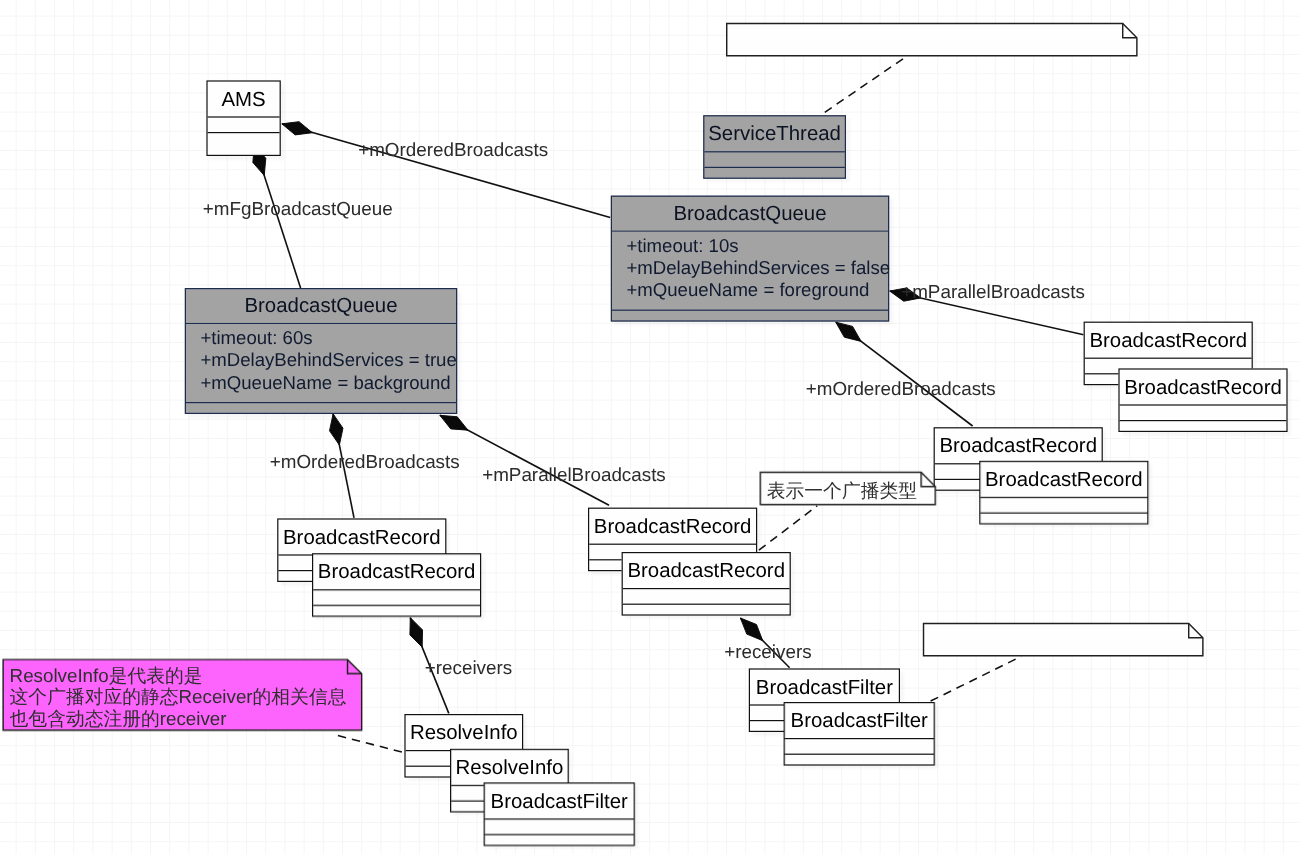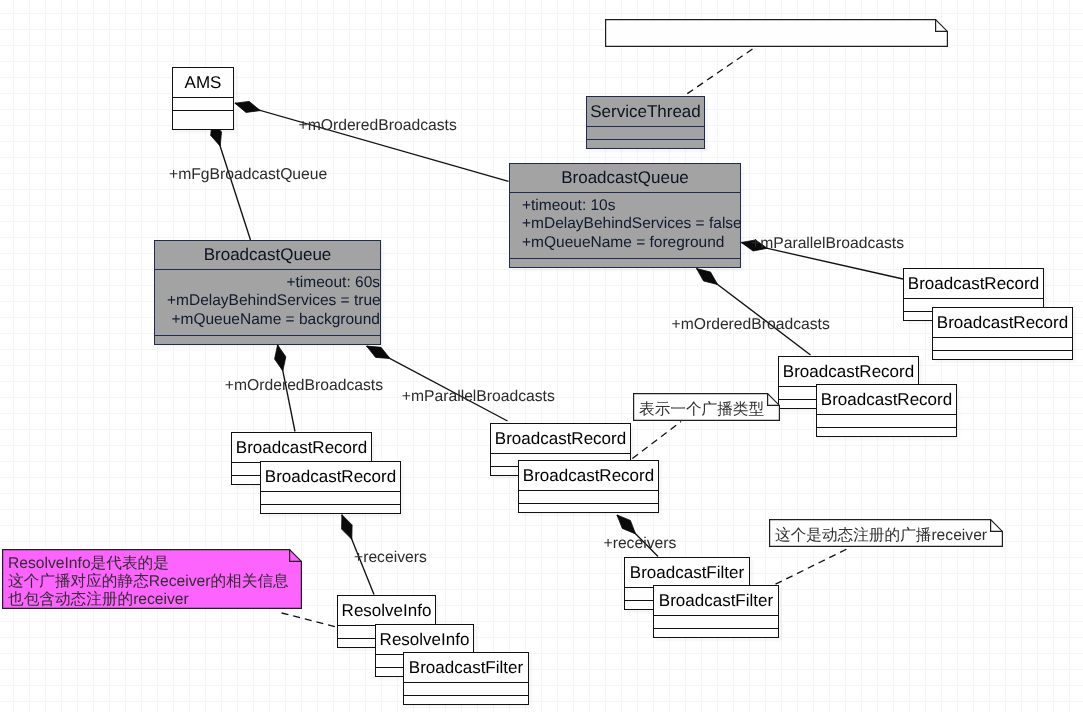--- a/index.html
+++ b/index.html
@@ -105,21 +105,21 @@
 <div class="cls blue" style="left:509px;top:163px;width:232px;height:105px;">
   <div class="title" style="height:27.6px;">BroadcastQueue</div>
   <div class="sep attrs" style="height:61.8px;padding-top:4px;">+timeout: 10s
 +mDelayBehindServices = false
 +mQueueName = foreground</div>
   <div class="sep" style="flex:1;"></div>
 </div>
 
 <div class="cls blue" style="left:154px;top:240px;width:227px;height:105px;">
   <div class="title" style="height:27.6px;">BroadcastQueue</div>
-  <div class="sep attrs" style="height:61.8px;padding-top:4px;text-align:right;">+timeout: 60s
+  <div class="sep attrs" style="height:61.8px;padding-top:4px;">+timeout: 60s
 +mDelayBehindServices = true
 +mQueueName = background</div>
   <div class="sep" style="flex:1;"></div>
 </div>
 
 <div class="cls" style="left:903px;top:268px;width:141px;height:53px;">
   <div class="title" style="height:29.4px;">BroadcastRecord</div>
   <div class="sep" style="height:12.1px;"></div>
   <div class="sep" style="flex:1;"></div>
 </div>
@@ -212,14 +212,13 @@
     <path d="M134.6,0.6 L134.6,12.4 L146.4,12.4" fill="none" stroke="#1f1f1f" stroke-width="1.2"></path>
   </svg>
   <div class="ntxt">表示一个广播类型</div>
 </div>
 
 <div class="note" style="left:769px;top:519px;width:234px;height:28px;">
   <svg width="234" height="28">
     <path d="M0.6,0.6 L221.6,0.6 L233.4,12.4 L233.4,27.4 L0.6,27.4 Z" fill="#fefefe" stroke="#1f1f1f" stroke-width="1.2"></path>
     <path d="M221.6,0.6 L221.6,12.4 L233.4,12.4" fill="none" stroke="#1f1f1f" stroke-width="1.2"></path>
   </svg>
-  <div class="ntxt">这个是动态注册的广播receiver</div>
 </div>
 
 </body></html>

